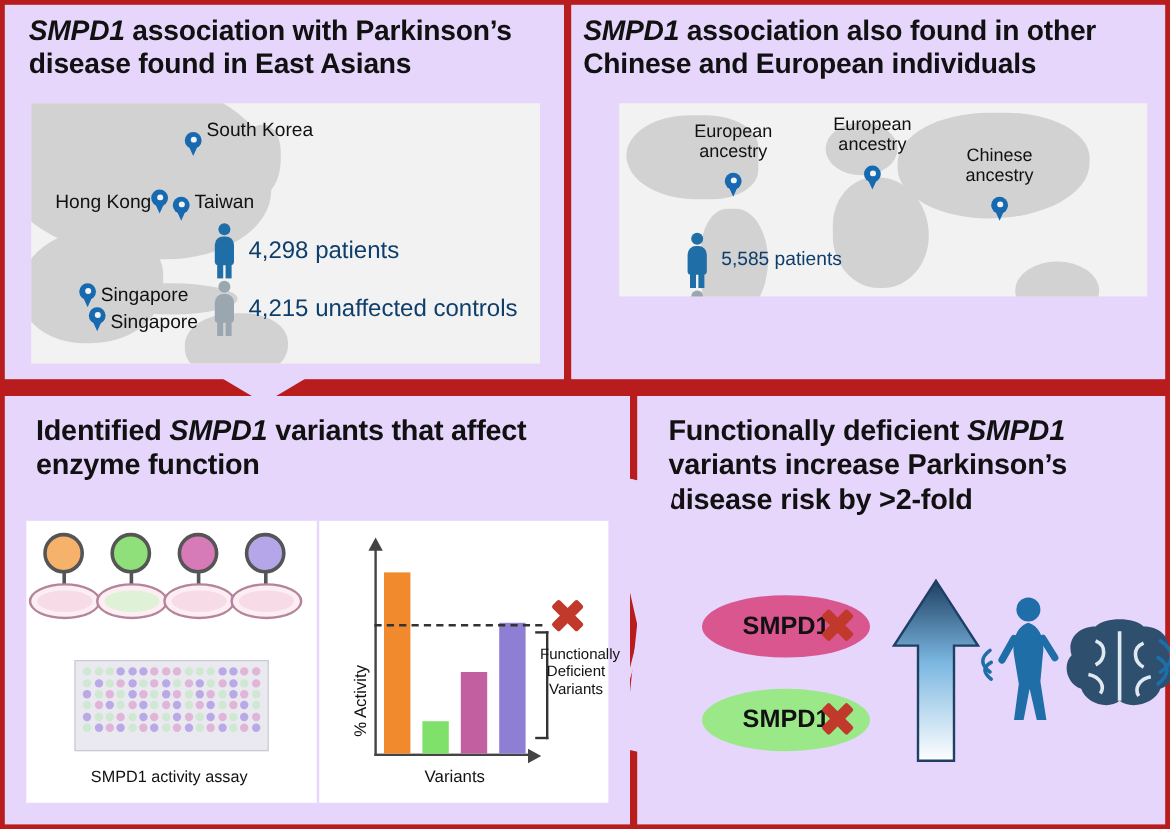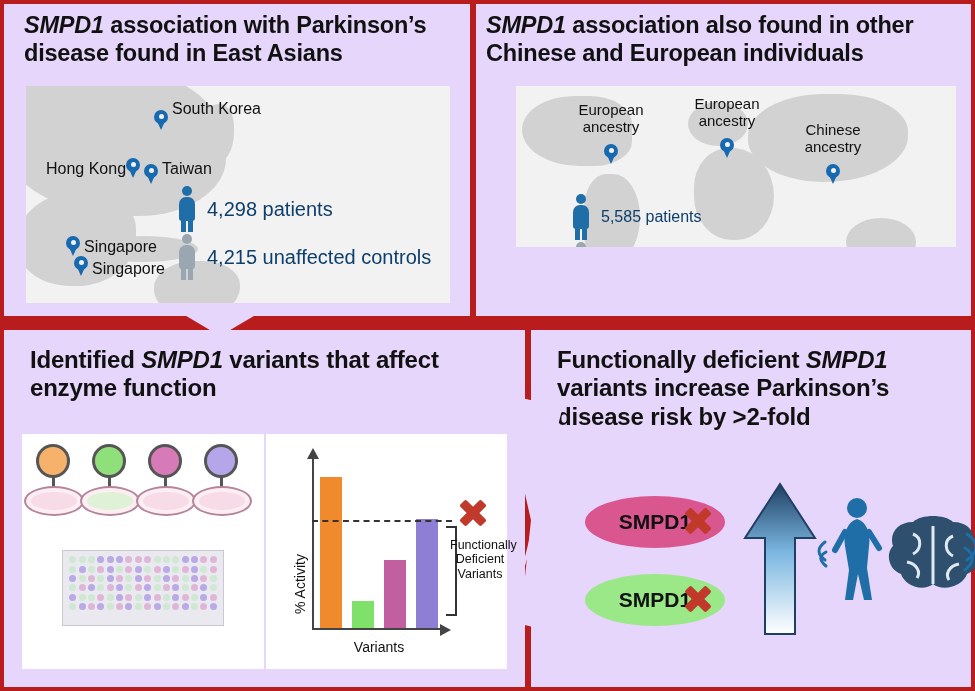--- a/index.html
+++ b/index.html
@@ -386,20 +386,21 @@
               <span class="well" style="background:#cfe8d2"></span>
               <span class="well" style="background:#e0b6d8"></span>
               <span class="well" style="background:#b9a9e6"></span>
               <span class="well" style="background:#cfe8d2"></span>
               <span class="well" style="background:#e0b6d8"></span>
               <span class="well" style="background:#b9a9e6"></span>
             </div>
         </div>
       </div>
 
+      <div class="captxt" style="left:0;top:206px;width:238px;">SMPD1 activity assay</div>
 
       <div style="position:absolute;left:252px;top:0;width:233px;height:235px;">
         <div class="ylab" style="left:18px;top:180px;">% Activity</div>
 
         <div class="axis" style="left:38px;top:24px;width:2px;height:172px;"></div>
         <div style="position:absolute;left:33px;top:14px;width:0;height:0;border-left:6px solid transparent;border-right:6px solid transparent;border-bottom:11px solid #444;"></div>
 
         <div class="axis" style="left:38px;top:194px;width:130px;height:2px;"></div>
         <div style="position:absolute;left:166px;top:190px;width:0;height:0;border-top:6px solid transparent;border-bottom:6px solid transparent;border-left:11px solid #444;"></div>
 

